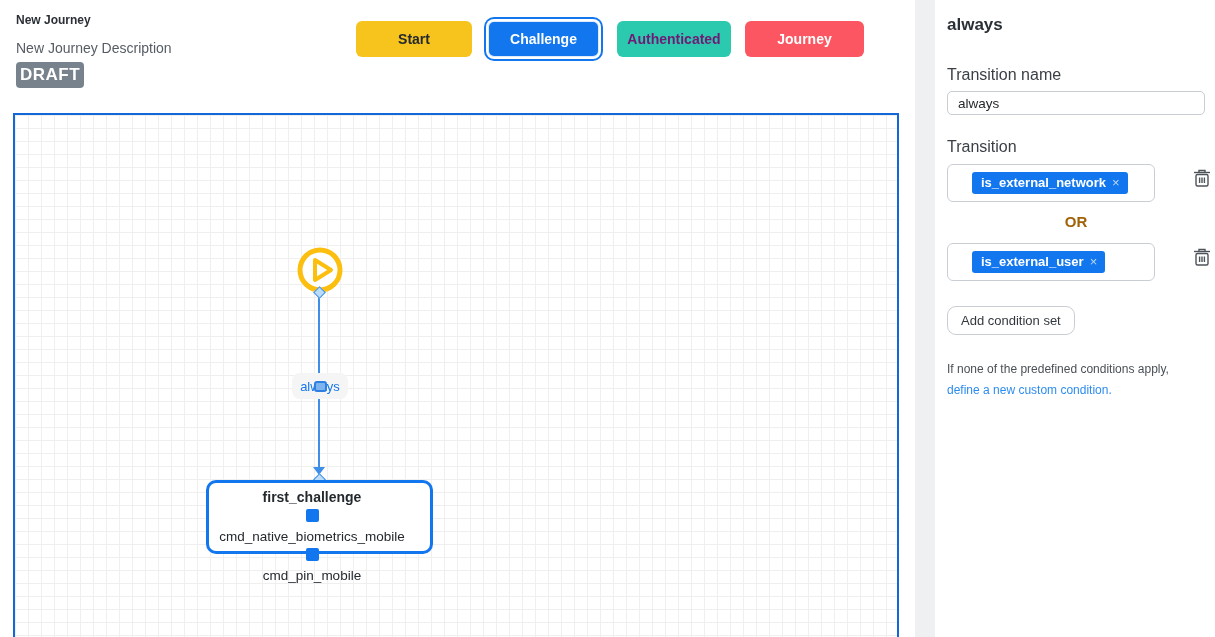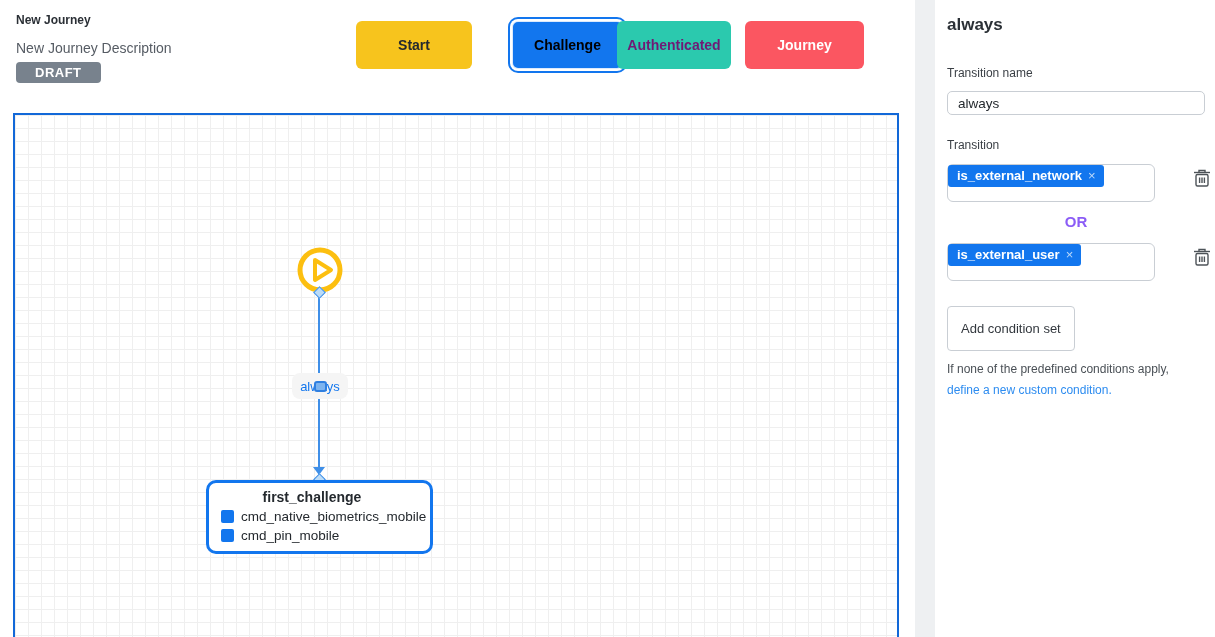--- a/index.html
+++ b/index.html
@@ -17,35 +17,35 @@
     left: 16px; top: 13px;
     font-size: 12px; font-weight: bold; color: #2b3036;
   }
   .page-subtitle {
     left: 16px; top: 40px;
     font-size: 14px; color: #565c64;
   }
   .status-badge {
     left: 16px; top: 62px;
     background: #78828d; color: #ffffff;
-    font-size: 13px; font-weight: bold; letter-spacing: .5px;
-    padding: 3px 19px; border-radius: 4px;
+    font-size: 17px; font-weight: bold; letter-spacing: .5px;
+    padding: 3px 4px; border-radius: 4px;
   }
 
   
   .btn {
-    height: 48px; border: none; border-radius: 6px;
+    height: 36px; border: none; border-radius: 6px;
     font-family: "Liberation Sans", sans-serif;
     font-size: 14px; font-weight: bold; cursor: pointer;
     display: flex; align-items: center; justify-content: center;
   }
   .btn-start  { left: 356px; top: 21px; width: 116px; background: #f7c41d; color: #24292e; }
   .btn-challenge {
-    left: 512px; top: 21px; width: 111px;
-    background: #1276ee; color: #000000;
+    left: 488px; top: 21px; width: 111px;
+    background: #1276ee; color: #ffffff;
     border: 1px solid rgba(255,255,255,.85);
     box-shadow: 0 0 0 2px #ffffff, 0 0 0 4px #1276ee;
   }
   .btn-auth   { left: 617px; top: 21px; width: 114px; background: #2bc9ae; color: #701a75; }
   .btn-failed { left: 745px; top: 21px; width: 119px; background: #fb5661; color: #ffffff; }
 
   
   .canvas {
     left: 13px; top: 113px; width: 886px; height: 524px;
     border: 2px solid #1268d8; border-bottom: none;
@@ -82,65 +82,65 @@
   }
   .flow-node {
     left: 191px; top: 365px; width: 227px; height: 74px;
     background: #ffffff; border: 3px solid #1276ee; border-radius: 10px;
     padding: 6px 27px 6px 12px;
   }
   .flow-node-title {
     text-align: center; font-size: 14px; font-weight: bold; color: #24292e;
     margin-bottom: 4px;
   }
-  .flow-node-row { display: flex; align-items: center; gap: 7px; margin-top: 4px; }
+  .flow-node-row { display: flex; align-items: center; gap: 7px; margin-top: 4px; flex-direction: column; }
   .cmd-icon { width: 13px; height: 13px; background: #1276ee; border-radius: 2px; flex: 0 0 auto; }
   .flow-node-row span.lbl { font-size: 13.5px; color: #24292e; white-space: nowrap; }
 
   
   .panel-strip { left: 915px; top: 0; width: 20px; height: 637px; background: #eef0f2; }
 
   
   .panel-title { left: 947px; top: 15px; font-size: 17px; font-weight: bold; color: #2b3036; }
-  .field-label { font-size: 12px; color: #3a3f45; }
+  .field-label { font-size: 16px; color: #3a3f45; }
   .lbl-transition { left: 947px; top: 66px; }
   .lbl-conditions { left: 947px; top: 138px; }
   .text-input {
     left: 947px; top: 91px; width: 258px; height: 24px;
     border: 1px solid #c9ced4; border-radius: 5px;
     font-family: "Liberation Sans", sans-serif;
     font-size: 13.5px; color: #24292e; padding: 0 10px;
     outline: none; background: #ffffff;
   }
   .cond-set {
     left: 947px; width: 208px; height: 38px;
     border: 1px solid #c9ced4; border-radius: 6px;
-    background: #ffffff; display: flex; align-items: flex-start; padding-left: 0;
+    background: #ffffff; display: flex; align-items: center; padding-left: 24px;
   }
   .cond-set.first { top: 164px; }
   .cond-set.second { top: 243px; }
   .chip {
     background: #1276ee; color: #ffffff; border-radius: 3px;
     font-size: 13px; font-weight: bold;
     padding: 3px 8px 4px 9px; display: inline-flex; align-items: center; gap: 6px;
     cursor: default;
   }
   .chip .chip-close { font-weight: normal; color: #bcd9f9; font-size: 13px; cursor: pointer; }
   .trash-btn { width: 18px; height: 20px; cursor: pointer; background: none; border: none; padding: 0; }
   .trash-btn.first { left: 1193px; top: 168px; }
   .trash-btn.second { left: 1193px; top: 247px; }
   .or-label {
     left: 947px; top: 213px; width: 258px; text-align: center;
-    font-size: 15px; font-weight: bold; color: #8b5cf6;
+    font-size: 15px; font-weight: bold; color: #a16207;
   }
   .add-cond-btn {
     left: 947px; top: 306px;
-    background: #ffffff; border: 1px solid #c9ced4; border-radius: 4px;
-    font-family: "Liberation Sans", sans-serif;
-    font-size: 13px; color: #33383e; padding: 14px 13px; cursor: pointer;
+    background: #ffffff; border: 1px solid #c9ced4; border-radius: 9px;
+    font-family: "Liberation Sans", sans-serif;
+    font-size: 13px; color: #33383e; padding: 6px 13px; cursor: pointer;
   }
   .custom-cond {
     left: 947px; top: 359px; width: 252px;
     font-size: 12px; color: #4a5056; line-height: 21px;
   }
   .custom-cond a { color: #2d8cf0; text-decoration: none; cursor: pointer; }
 </style>
 </head>
 <body>
 

